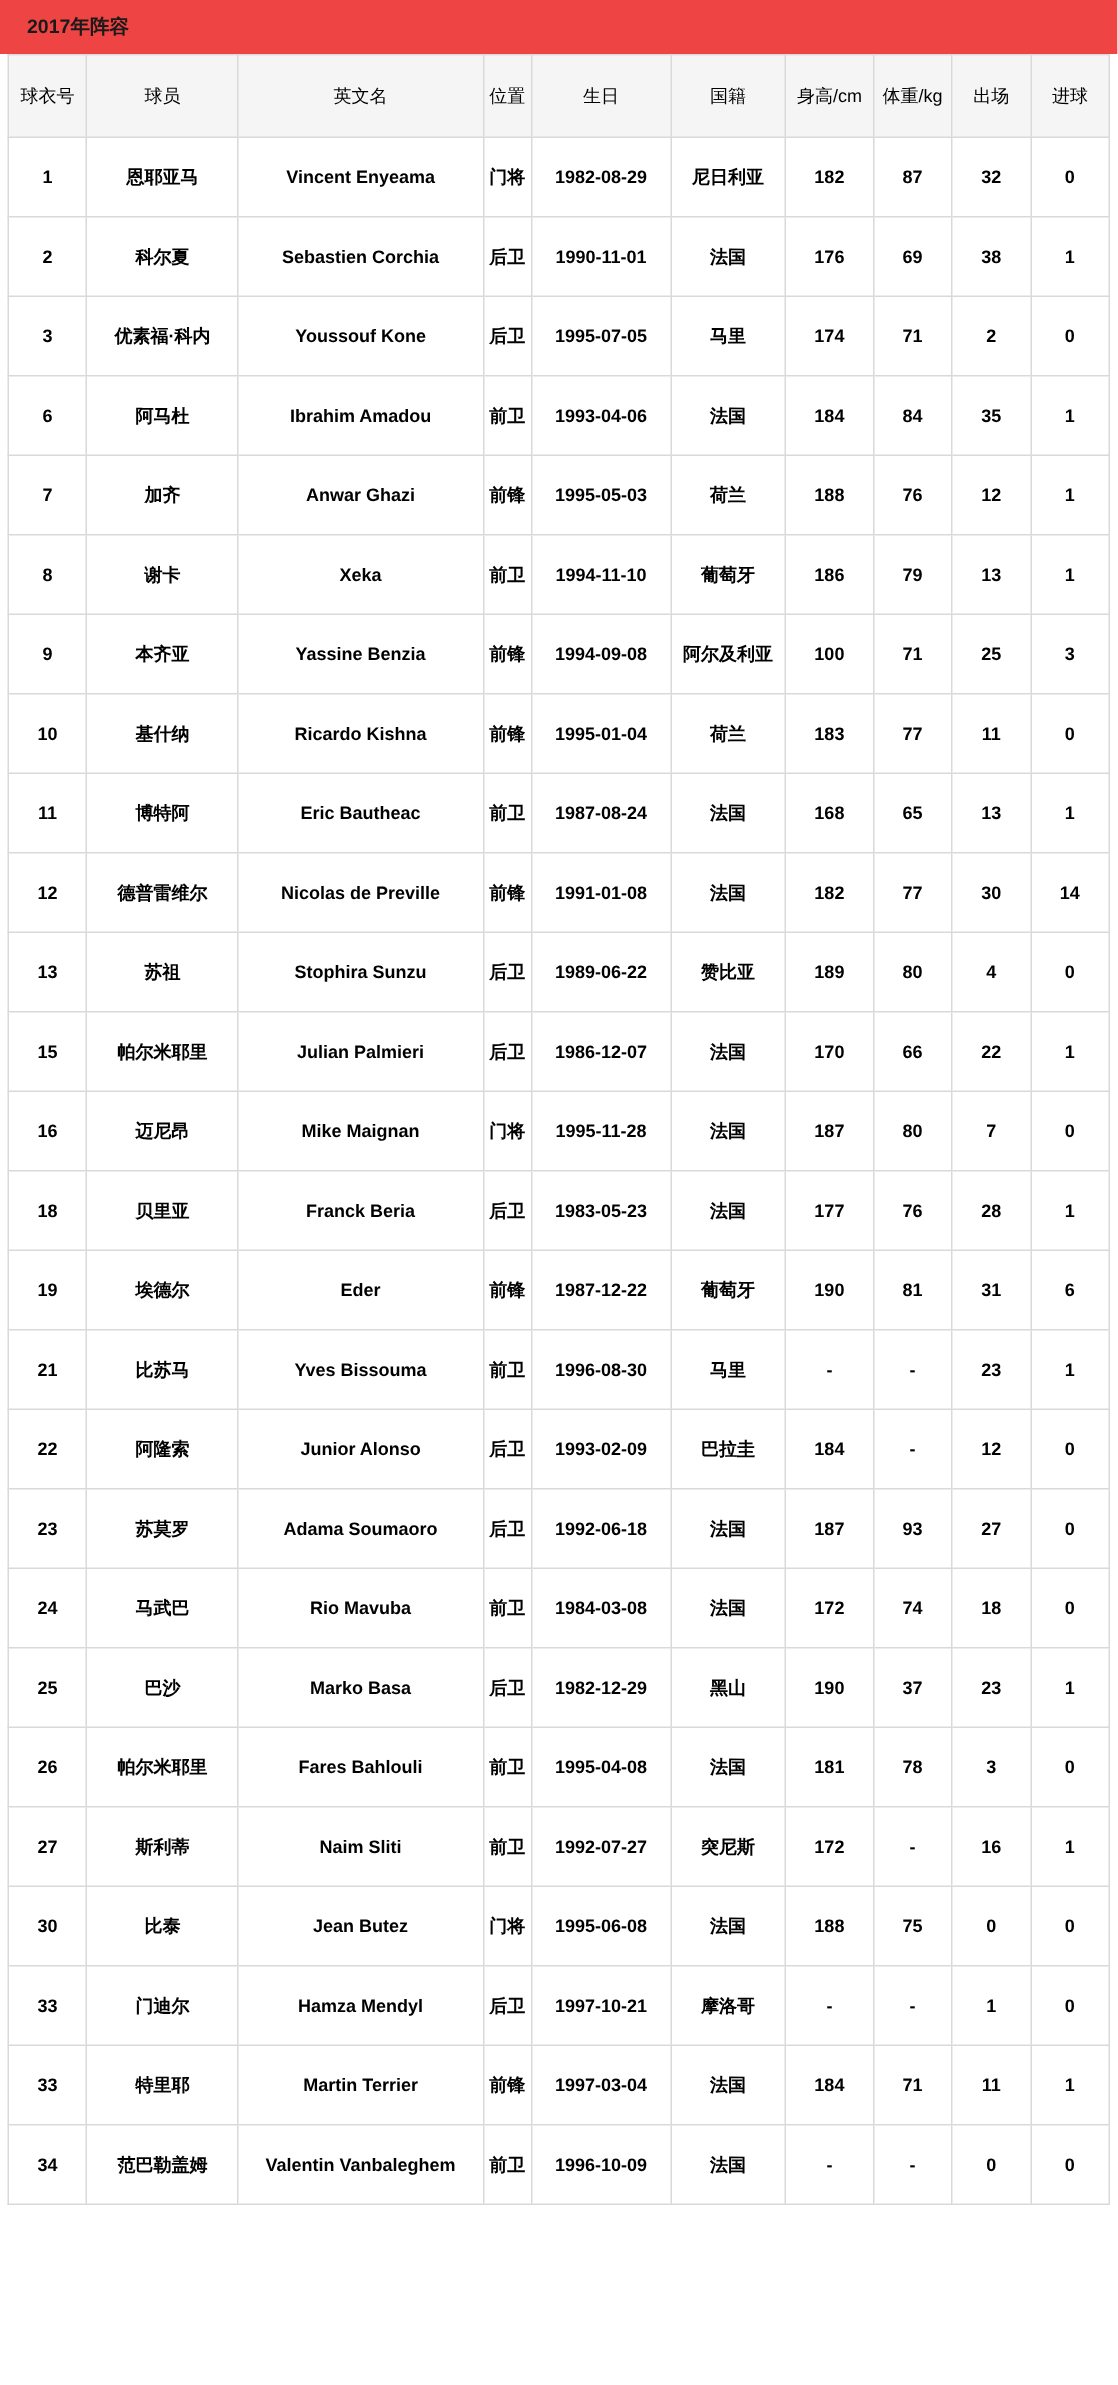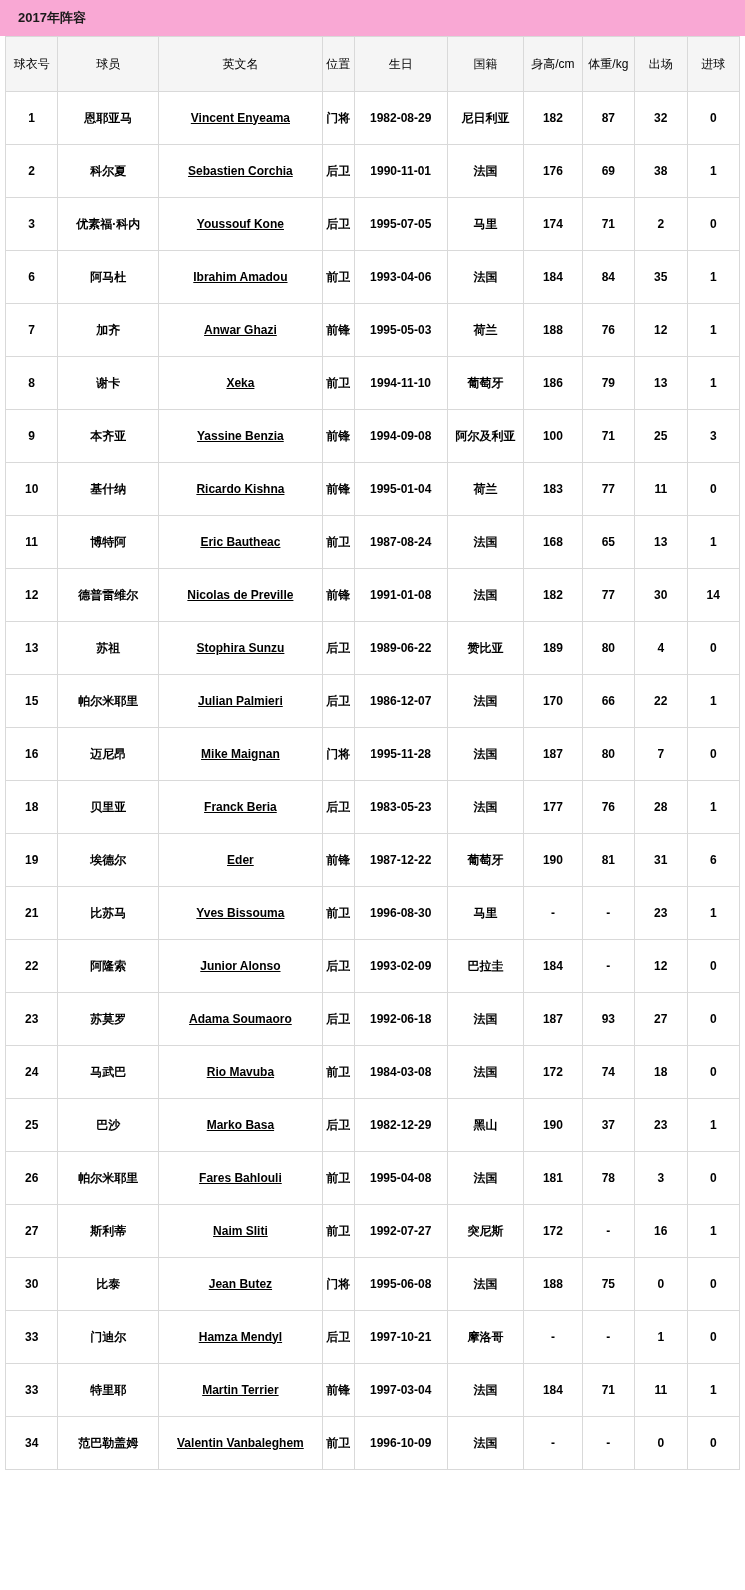--- a/index.html
+++ b/index.html
@@ -14,21 +14,21 @@
   }
   .page {
     width: 745px;
     box-sizing: border-box;
   }
   .title-bar {
     padding: 9px 0 9px 18px;
     font-size: 13px;
     font-weight: bold;
     color: #1a1a1a;
-    background: #f9a8d4;
+    background: #ef4444;
   }
   table.roster {
     border-collapse: collapse;
     width: 735px;
     margin-left: 5px;
     table-layout: fixed;
   }
   table.roster th,
   table.roster td {
     border: 1px solid #d9d9d9;
@@ -49,21 +49,20 @@
   table.roster tbody td {
     height: 44px;
     font-weight: bold;
     line-height: 15px;
   }
   td.cn-name, td.en-name {
     font-weight: bold;
   }
   td.en-name {
     font-size: 12px;
-    text-decoration: underline;
   }
   col.c-num { width: 52px; }
   col.c-cn { width: 100px; }
   col.c-en { width: 162px; }
   col.c-pos { width: 32px; }
   col.c-bday { width: 92px; }
   col.c-nat { width: 76px; }
   col.c-hgt { width: 58px; }
   col.c-wgt { width: 52px; }
   col.c-app { width: 52px; }

